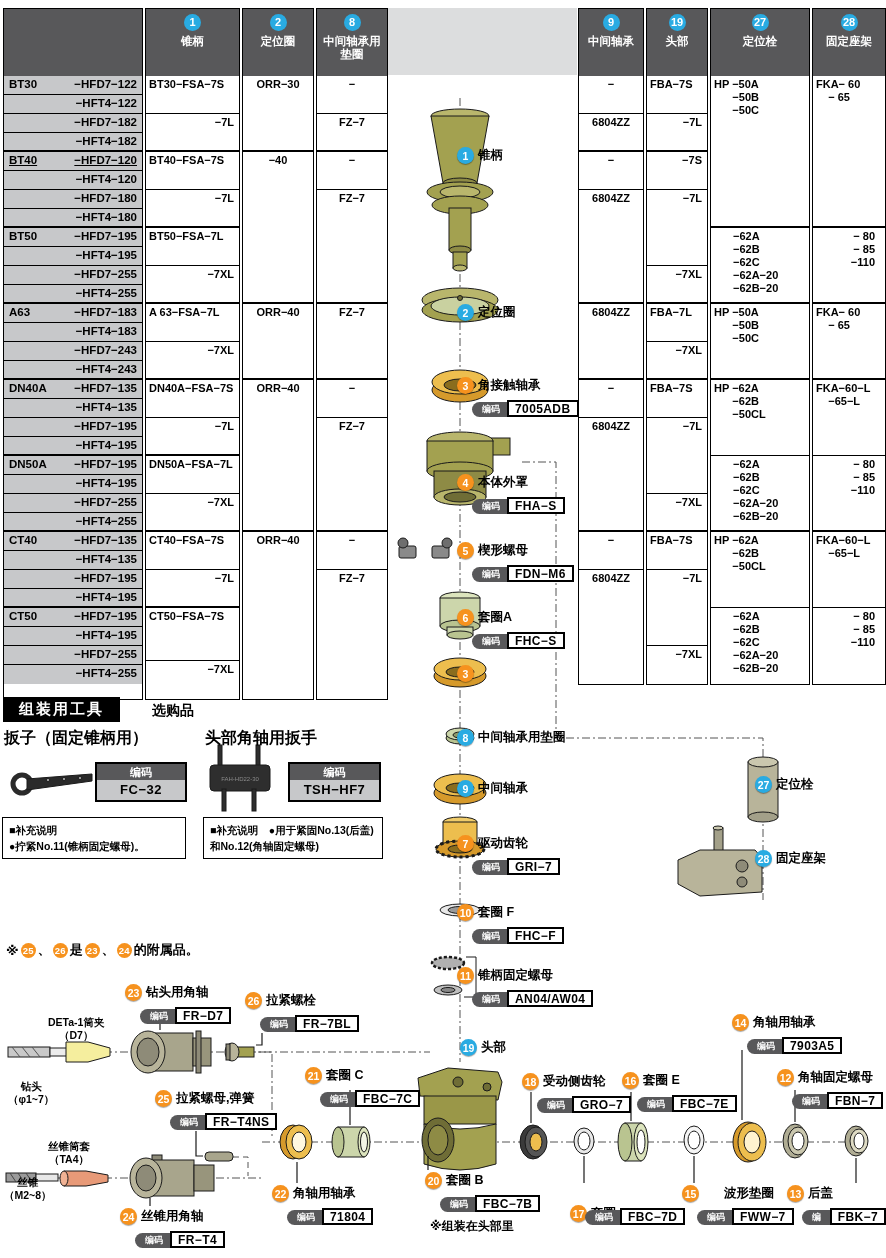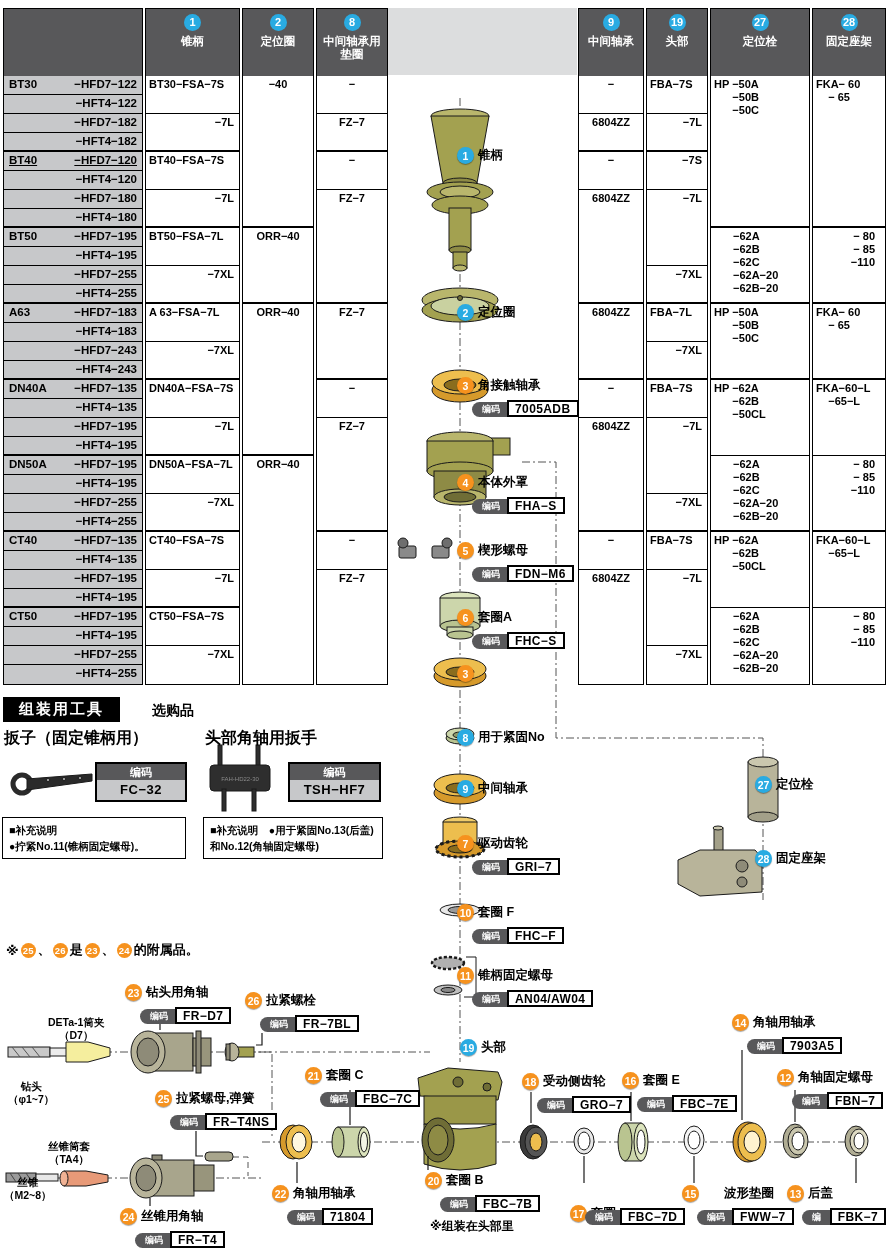--- a/index.html
+++ b/index.html
@@ -456,30 +456,31 @@
           <div class="cell a-l" style="height: 38px; border-bottom-width: 1px;">BT50−FSA−7L</div>
           <div class="cell a-r" style="height: 38px; border-bottom-width: 2px;">−7XL</div>
           <div class="cell a-l" style="height: 38px; border-bottom-width: 1px;">A 63−FSA−7L</div>
           <div class="cell a-r" style="height: 38px; border-bottom-width: 2px;">−7XL</div>
           <div class="cell a-l" style="height: 38px; border-bottom-width: 1px;">DN40A−FSA−7S</div>
           <div class="cell a-r" style="height: 38px; border-bottom-width: 2px;">−7L</div>
           <div class="cell a-l" style="height: 38px; border-bottom-width: 1px;">DN50A−FSA−7L</div>
           <div class="cell a-r" style="height: 38px; border-bottom-width: 2px;">−7XL</div>
           <div class="cell a-l" style="height: 38px; border-bottom-width: 1px;">CT40−FSA−7S</div>
           <div class="cell a-r" style="height: 38px; border-bottom-width: 2px;">−7L</div>
-          <div class="cell a-l" style="height: 38px; border-bottom-width: 1px;">CT50−FSA−7S</div>
+          <div class="cell a-l" style="height: 53px; border-bottom-width: 1px;">CT50−FSA−7S</div>
           <div class="cell a-r" style="height: 38px; border-bottom-width: 1px;">−7XL</div>
         </div>
     </div>
     <div class="cu" style="width:70px">
       <div class="hcell">
         <span class="cnum">2</span>
         <span class="hlab">定位圈</span>
       </div>
       <div id="c-ring" class="stack">
+          <div class="cell a-c" style="height: 76px; border-bottom-width: 2px;">ORR−30</div>
           <div class="cell a-c" style="height: 152px; border-bottom-width: 2px;">−40</div>
           <div class="cell a-c" style="height: 76px; border-bottom-width: 2px;">ORR−40</div>
           <div class="cell a-c" style="height: 152px; border-bottom-width: 2px;">ORR−40</div>
           <div class="cell a-c" style="height: 152px; border-bottom-width: 1px;">ORR−40</div>
         </div>
     </div>
     <div class="cu" style="width:70px">
       <div class="hcell">
         <span class="cnum">8</span>
         <span class="hlab" style="white-space:pre-line">中间轴承用
@@ -671,21 +672,21 @@
       </div>
       <div class="pill" style="left: 472px; top: 632px;">
         <span class="ptag">编码</span>
         <span class="pval">FHC−S</span>
       </div>
       <div class="callout" style="left: 457px; top: 665px;">
         <span class="cdot o">3</span>
       </div>
       <div class="callout" style="left: 457px; top: 729px;">
         <span class="cdot b">8</span>
-        <span class="clab">用于紧固No</span>
+        <span class="clab">中间轴承用垫圈</span>
       </div>
       <div class="callout" style="left: 457px; top: 780px;">
         <span class="cdot b">9</span>
         <span class="clab">中间轴承</span>
       </div>
       <div class="callout" style="left: 457px; top: 835px;">
         <span class="cdot o">7</span>
         <span class="clab">驱动齿轮</span>
       </div>
       <div class="pill" style="left: 472px; top: 858px;">

